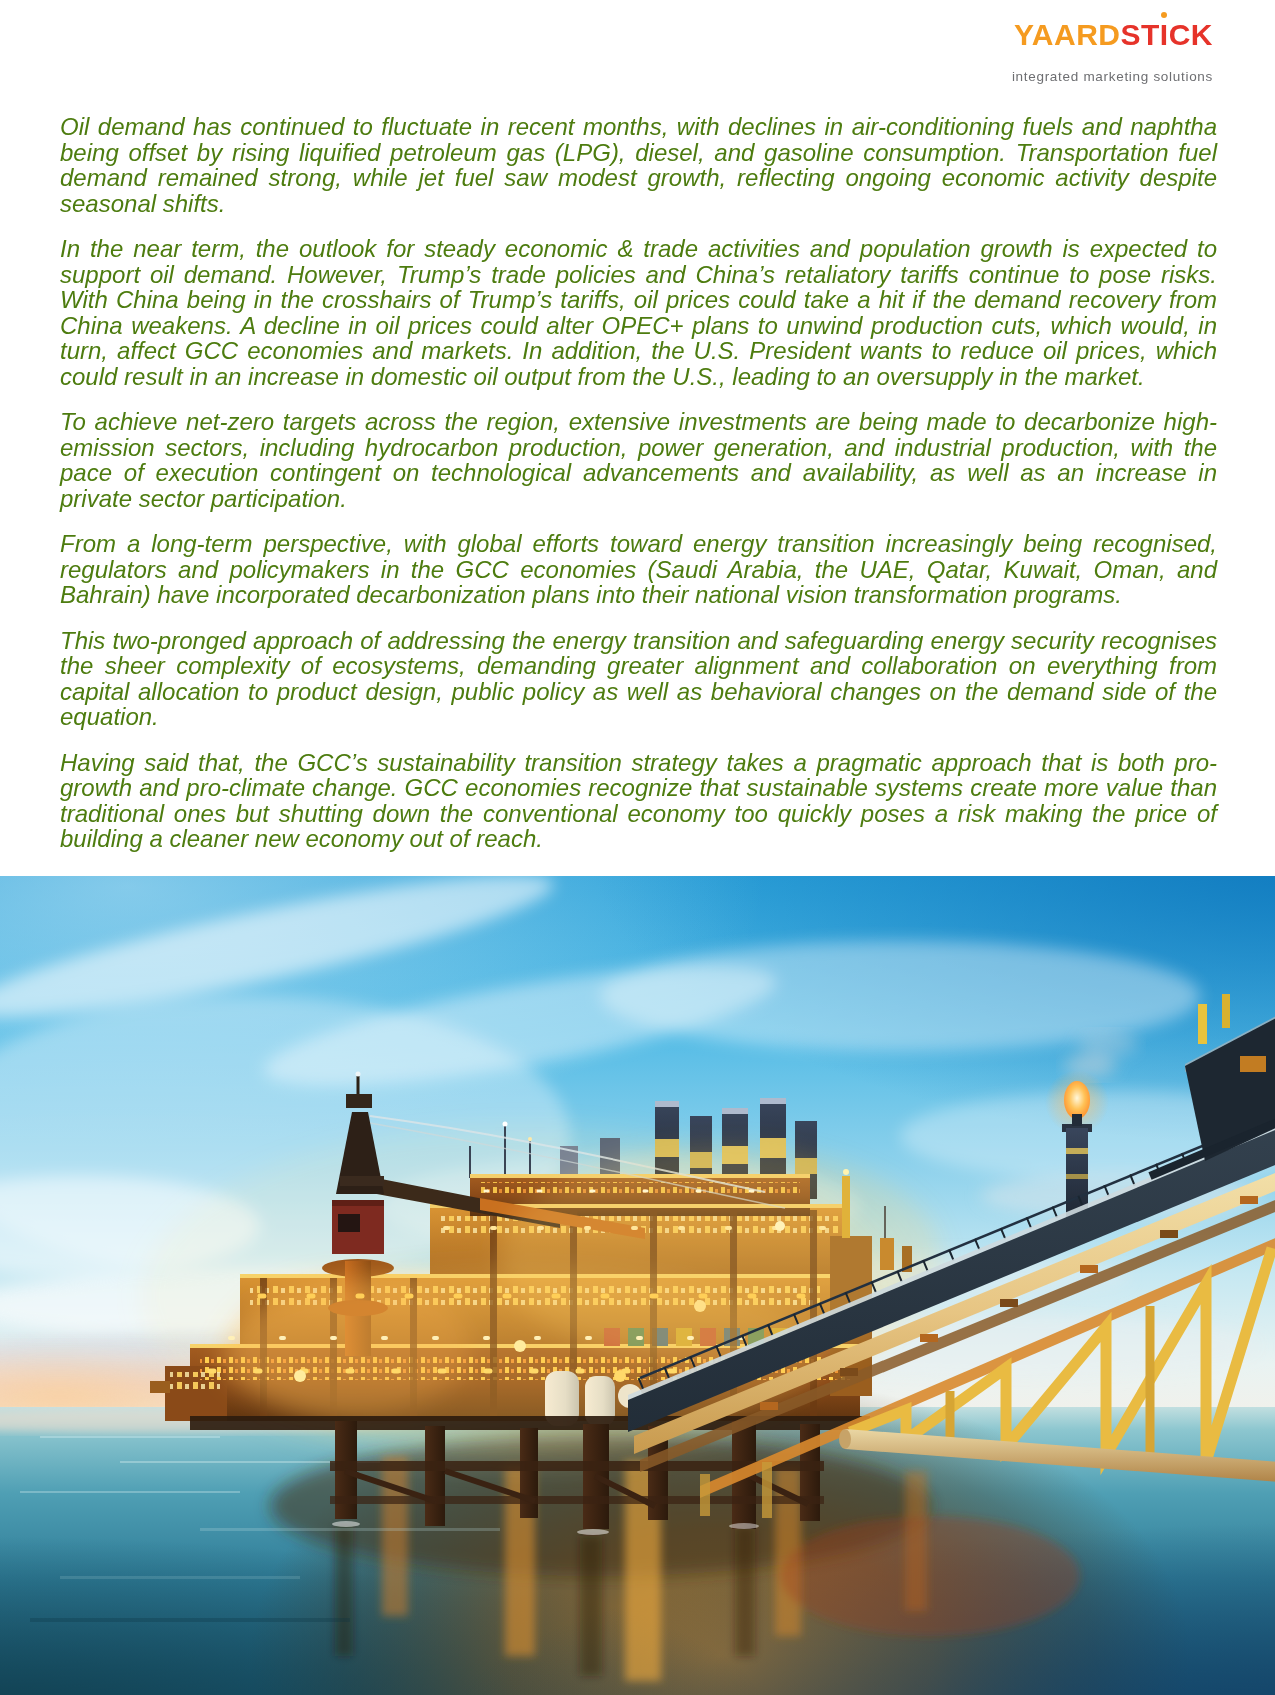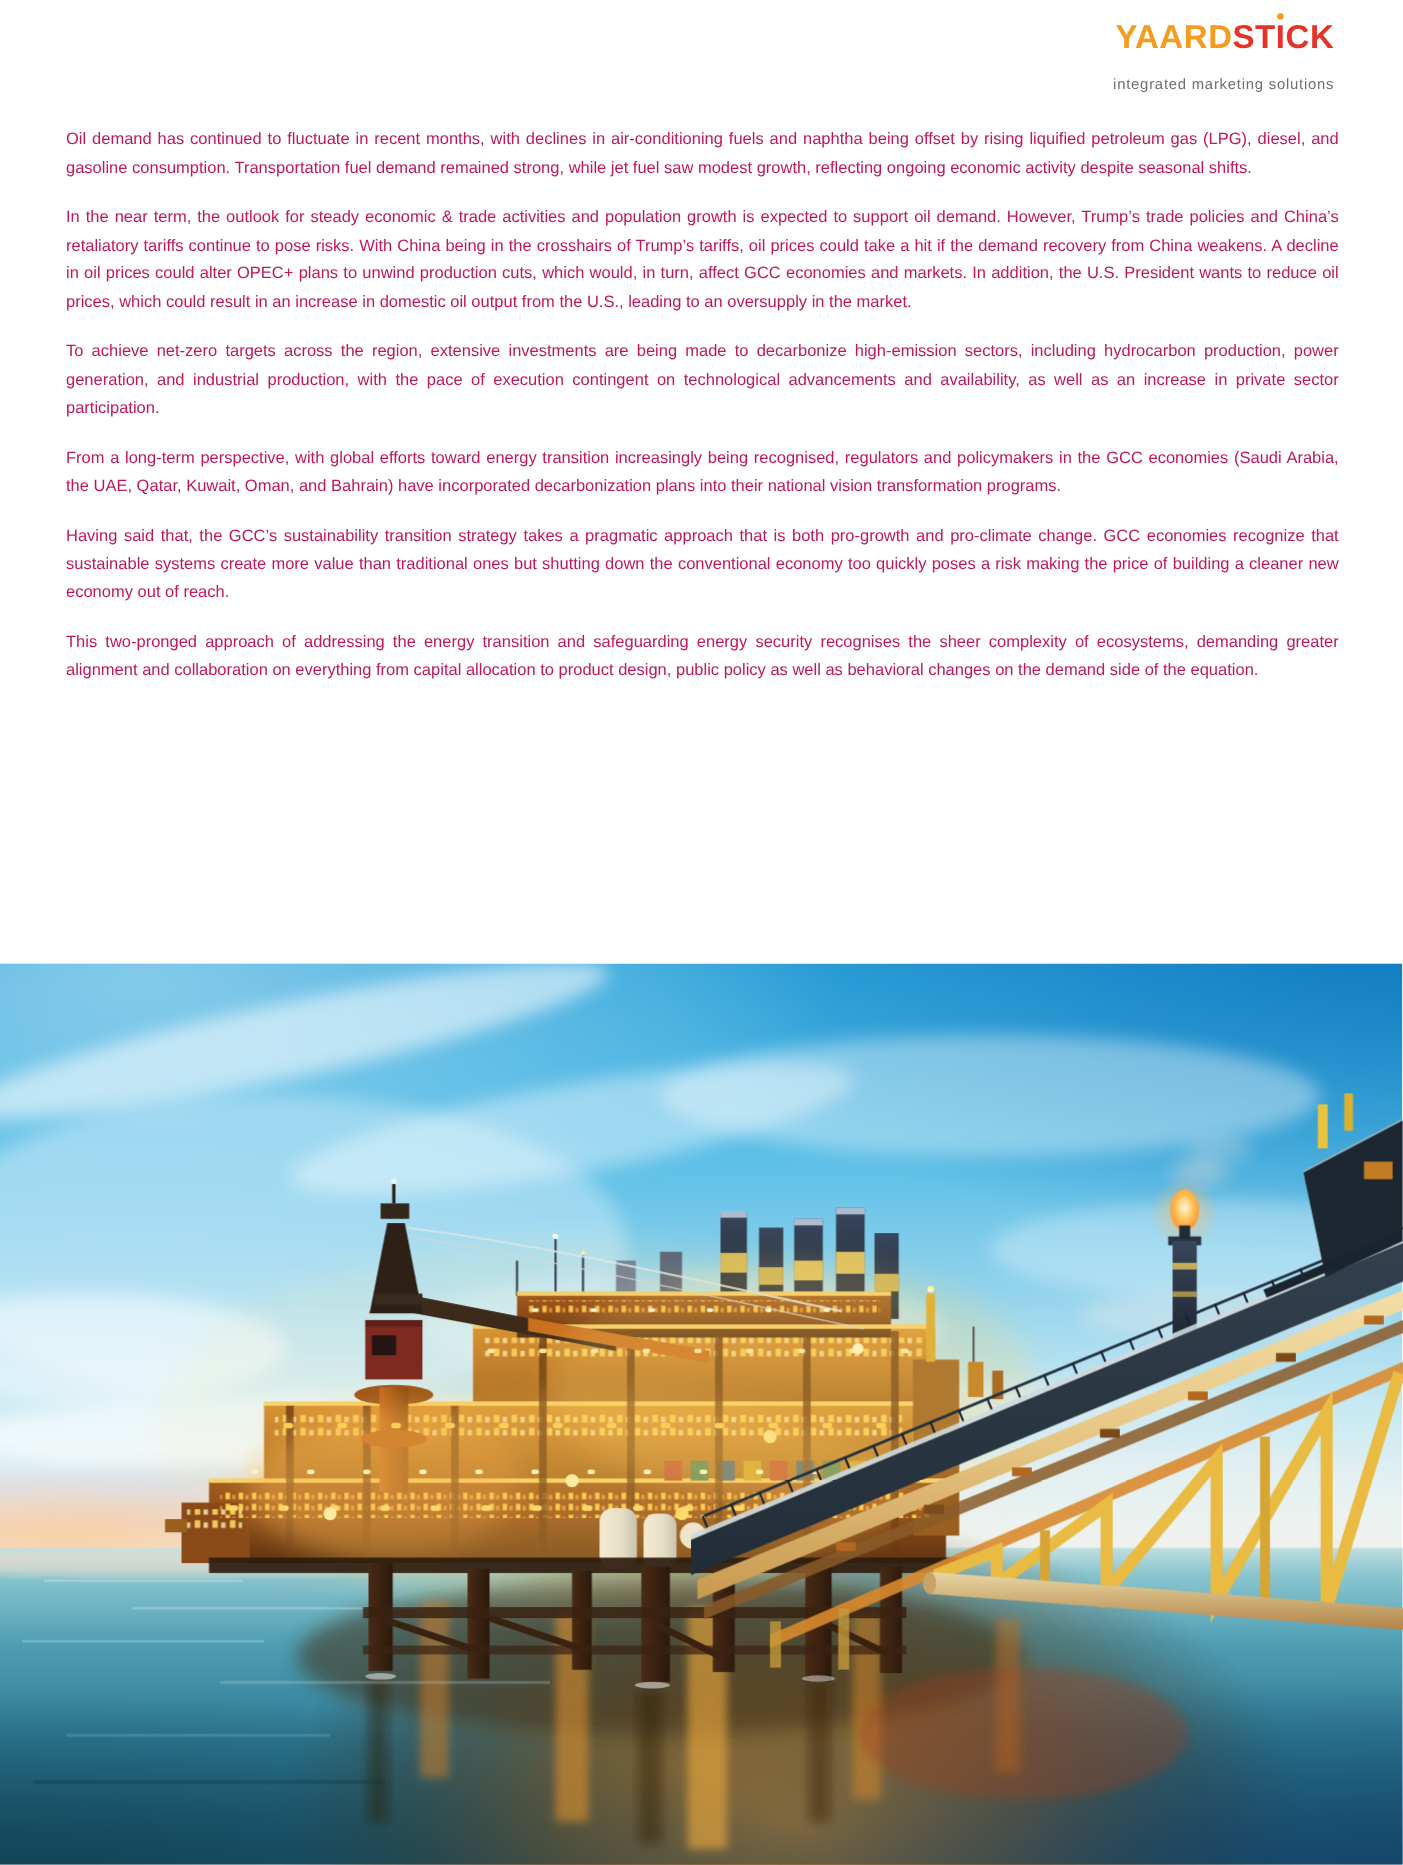--- a/index.html
+++ b/index.html
@@ -8,22 +8,22 @@
   
   .logo{position:absolute;top:20px;right:62px;text-align:right;}
   .logo-text{font-weight:bold;font-size:30px;line-height:1;letter-spacing:.5px;white-space:nowrap;}
   .lg-yaard{color:#F59B20;}
   .lg-stick{color:#E6332A;}
   .lg-i{position:relative;display:inline-block;}
   .lg-idot{position:absolute;left:50%;transform:translateX(-50%);top:-8px;width:6px;height:6px;border-radius:50%;background:#F59B20;}
   .tagline{color:#6D6E71;font-size:13.5px;letter-spacing:.7px;margin-top:19px;}
 
   
-  .article{position:absolute;top:114px;left:60px;width:1157px;color:#be185d;
-           font-size:15px;line-height:25.5px;text-align:justify;}
+  .article{position:absolute;top:114px;left:60px;width:1157px;color:#4d7c0f;
+           font-size:24px;line-height:25.5px;text-align:justify;font-style:italic;}
   .para{margin:0 0 20px 0;}
 
   
   .photo{position:absolute;left:0;top:876px;width:1275px;height:819px;margin:0;padding:0;}
   .photo svg{display:block;}
 </style>
 </head>
 <body>
 
 <div class="page">
@@ -33,22 +33,22 @@
       <div class="logo-text"><span class="lg-yaard">YAARD</span><span class="lg-stick"><span>ST</span><span class="lg-i"><i class="lg-idot"></i><span>I</span></span><span>CK</span></span></div>
       <div class="tagline">integrated marketing solutions</div>
     </div>
   </header>
 
   <main class="article">
     <p class="para">Oil demand has continued to fluctuate in recent months, with declines in air-conditioning fuels and naphtha being offset by rising liquified petroleum gas (LPG), diesel, and gasoline consumption. Transportation fuel demand remained strong, while jet fuel saw modest growth, reflecting ongoing economic activity despite seasonal shifts.</p>
     <p class="para">In the near term, the outlook for steady economic &amp; trade activities and population growth is expected to support oil demand. However, Trump’s trade policies and China’s retaliatory tariffs continue to pose risks. With China being in the crosshairs of Trump’s tariffs, oil prices could take a hit if the demand recovery from China weakens. A decline in oil prices could alter OPEC+ plans to unwind production cuts, which would, in turn, affect GCC economies and markets. In addition, the U.S. President wants to reduce oil prices, which could result in an increase in domestic oil output from the U.S., leading to an oversupply in the market.</p>
     <p class="para">To achieve net-zero targets across the region, extensive investments are being made to decarbonize high-emission sectors, including hydrocarbon production, power generation, and industrial production, with the pace of execution contingent on technological advancements and availability, as well as an increase in private sector participation.</p>
     <p class="para">From a long-term perspective, with global efforts toward energy transition increasingly being recognised, regulators and policymakers in the GCC economies (Saudi Arabia, the UAE, Qatar, Kuwait, Oman, and Bahrain) have incorporated decarbonization plans into their national vision transformation programs.</p>
+    <p class="para">This two-pronged approach of addressing the energy transition and safeguarding energy security recognises the sheer complexity of ecosystems, demanding greater alignment and collaboration on everything from capital allocation to product design, public policy as well as behavioral changes on the demand side of the equation.</p>
     <p class="para">Having said that, the GCC’s sustainability transition strategy takes a pragmatic approach that is both pro-growth and pro-climate change. GCC economies recognize that sustainable systems create more value than traditional ones but shutting down the conventional economy too quickly poses a risk making the price of building a cleaner new economy out of reach.</p>
-    <p class="para">This two-pronged approach of addressing the energy transition and safeguarding energy security recognises the sheer complexity of ecosystems, demanding greater alignment and collaboration on everything from capital allocation to product design, public policy as well as behavioral changes on the demand side of the equation.</p>
   </main>
 
   <figure class="photo" aria-label="Offshore oil and gas platform at dusk, glowing with golden lights, with a crane, dark exhaust stacks, a burning gas flare, and a long yellow truss pipeline bridge stretching over the sea to the right; pink sunset glow on the left horizon.">
     <svg width="1275" height="819" viewBox="0 0 1275 819" xmlns="http://www.w3.org/2000/svg">
       <defs>
         <filter id="b4">
             <feGaussianBlur stdDeviation="4"></feGaussianBlur>
           </filter>
         <filter id="b8">
             <feGaussianBlur stdDeviation="8"></feGaussianBlur>

